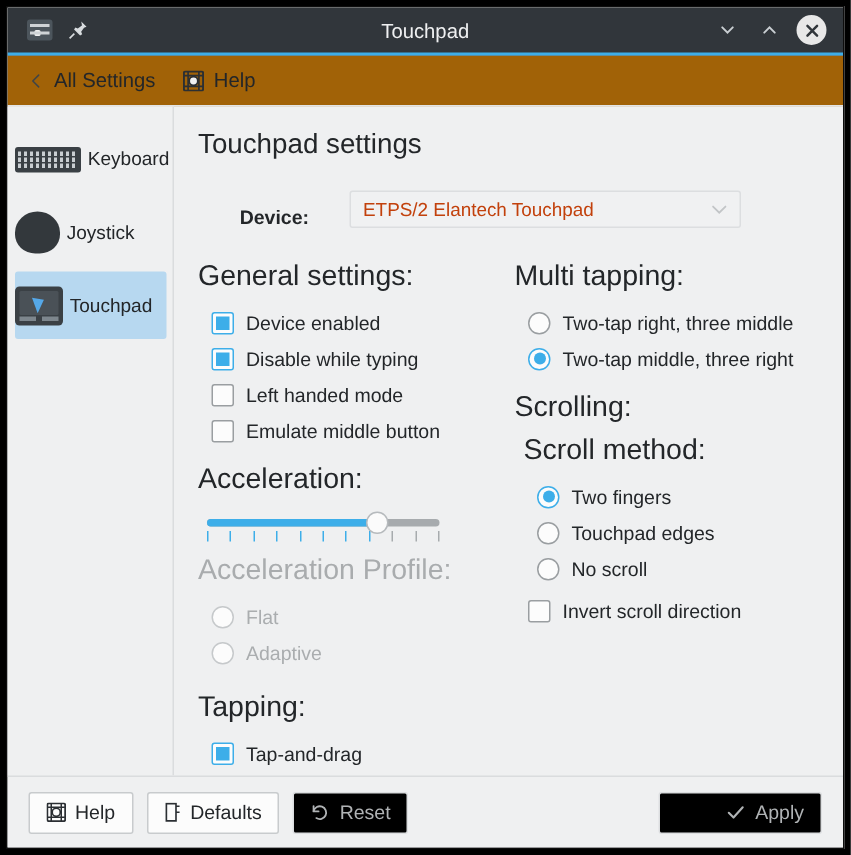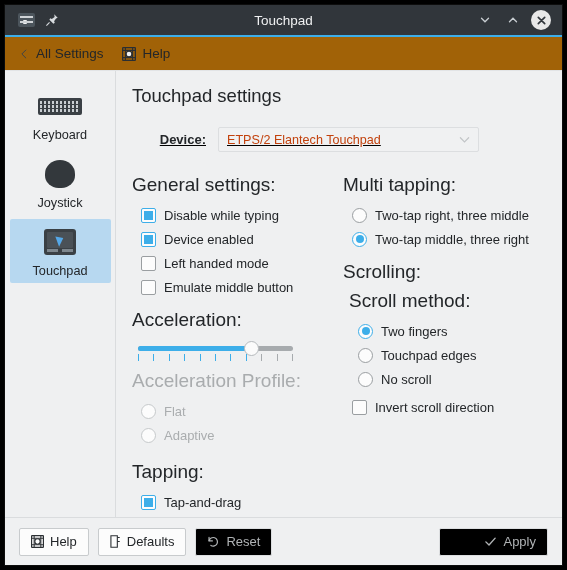--- a/index.html
+++ b/index.html
@@ -84,21 +84,21 @@
   #body { flex: 1; display: flex; min-height: 0; background: #eff0f1; }
   #sidebar {
     width: 111px; flex: none;
     background: #eff0f1;
     border-right: 1px solid #dadcde;
     padding-top: 12px;
   }
   .side-item {
     width: 101px; margin: 0 auto 4px auto;
     padding: 6px 0 5px 0;
-    display: flex; flex-direction: column; align-items: center; gap: 5px;
+    display: flex; flex-direction: row; align-items: center; gap: 5px;
     border-radius: 2px;
   }
   .side-item.selected { background: #b7d8f0; }
   .side-label { font-size: 12.7px; color: #232629; }
   .side-ico { height: 34px; display:flex; align-items:center; justify-content:center;}
   
   .ico-keyboard {
     width: 44px; height: 17px; background: #3a4045;
     border-radius: 2px; position: relative; overflow: hidden;
   }
@@ -137,21 +137,21 @@
   .ico-touchpad .cursor {
     position:absolute; left:13px; top:6px; width:0;height:0;
     border-left: 7px solid #55a8e8;
     border-top: 4px solid transparent;
     border-bottom: 7px solid transparent;
     transform: rotate(-20deg);
   }
   
   #content { flex: 1; padding: 14px 16px 0 16px; min-width:0;}
   #page-title { font-size: 18.5px; color: #232629; margin-bottom: 20px; }
-  #device-row { display: flex; align-items: center; gap: 12px; margin-bottom: 22px; text-decoration: underline; }
+  #device-row { display: flex; align-items: flex-end; gap: 27px; margin-bottom: 22px; }
   #device-label { font-size: 13px; color: #232629; font-weight: bold; width: 74px; text-align: right; }
   #device-combo {
     flex: 1; max-width: 261px; height: 25px;
     background: #f0f1f2; border: 1px solid #dcdee0; border-radius: 2px;
     display: flex; align-items: center; padding: 0 8px;
     font-size: 12.6px; color: #c2410c;
   }
   #device-combo .cval { flex: 1; }
   #cols { display: flex; gap: 6px; }
   .col { }
@@ -341,25 +341,25 @@
       </div>
 
       <div id="cols">
 
         <div class="col col-left">
 
           <div class="grp-title">General settings:</div>
 
           <div class="opt">
             <span class="cb on"></span>
+            <span>Device enabled</span>
+          </div>
+          <div class="opt">
+            <span class="cb on"></span>
             <span>Disable while typing</span>
-          </div>
-          <div class="opt">
-            <span class="cb on"></span>
-            <span>Device enabled</span>
           </div>
           <div class="opt">
             <span class="cb"></span>
             <span>Left handed mode</span>
           </div>
           <div class="opt">
             <span class="cb"></span>
             <span>Emulate middle button</span>
           </div>
 

